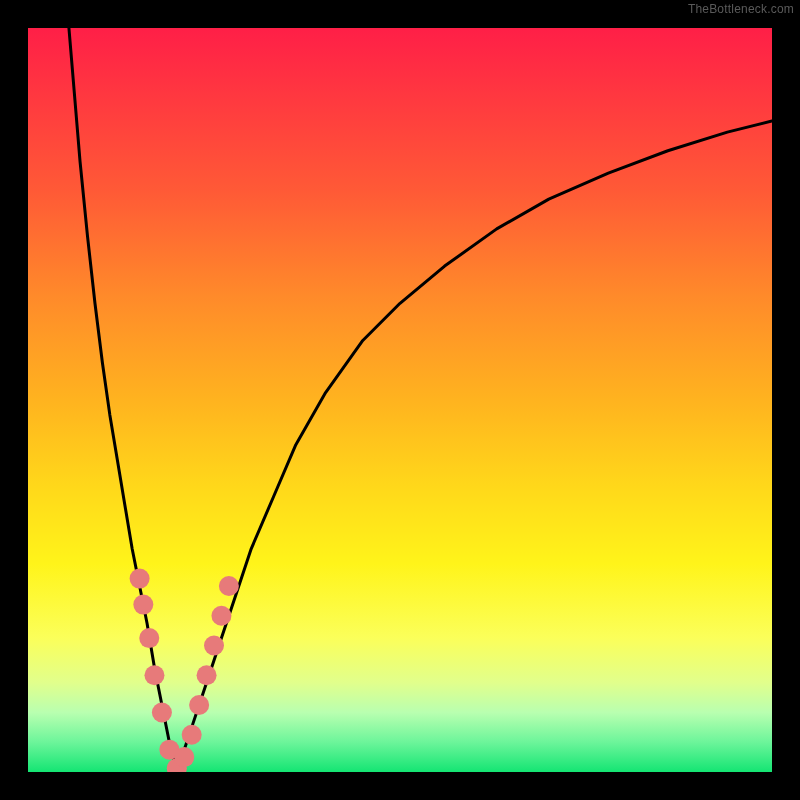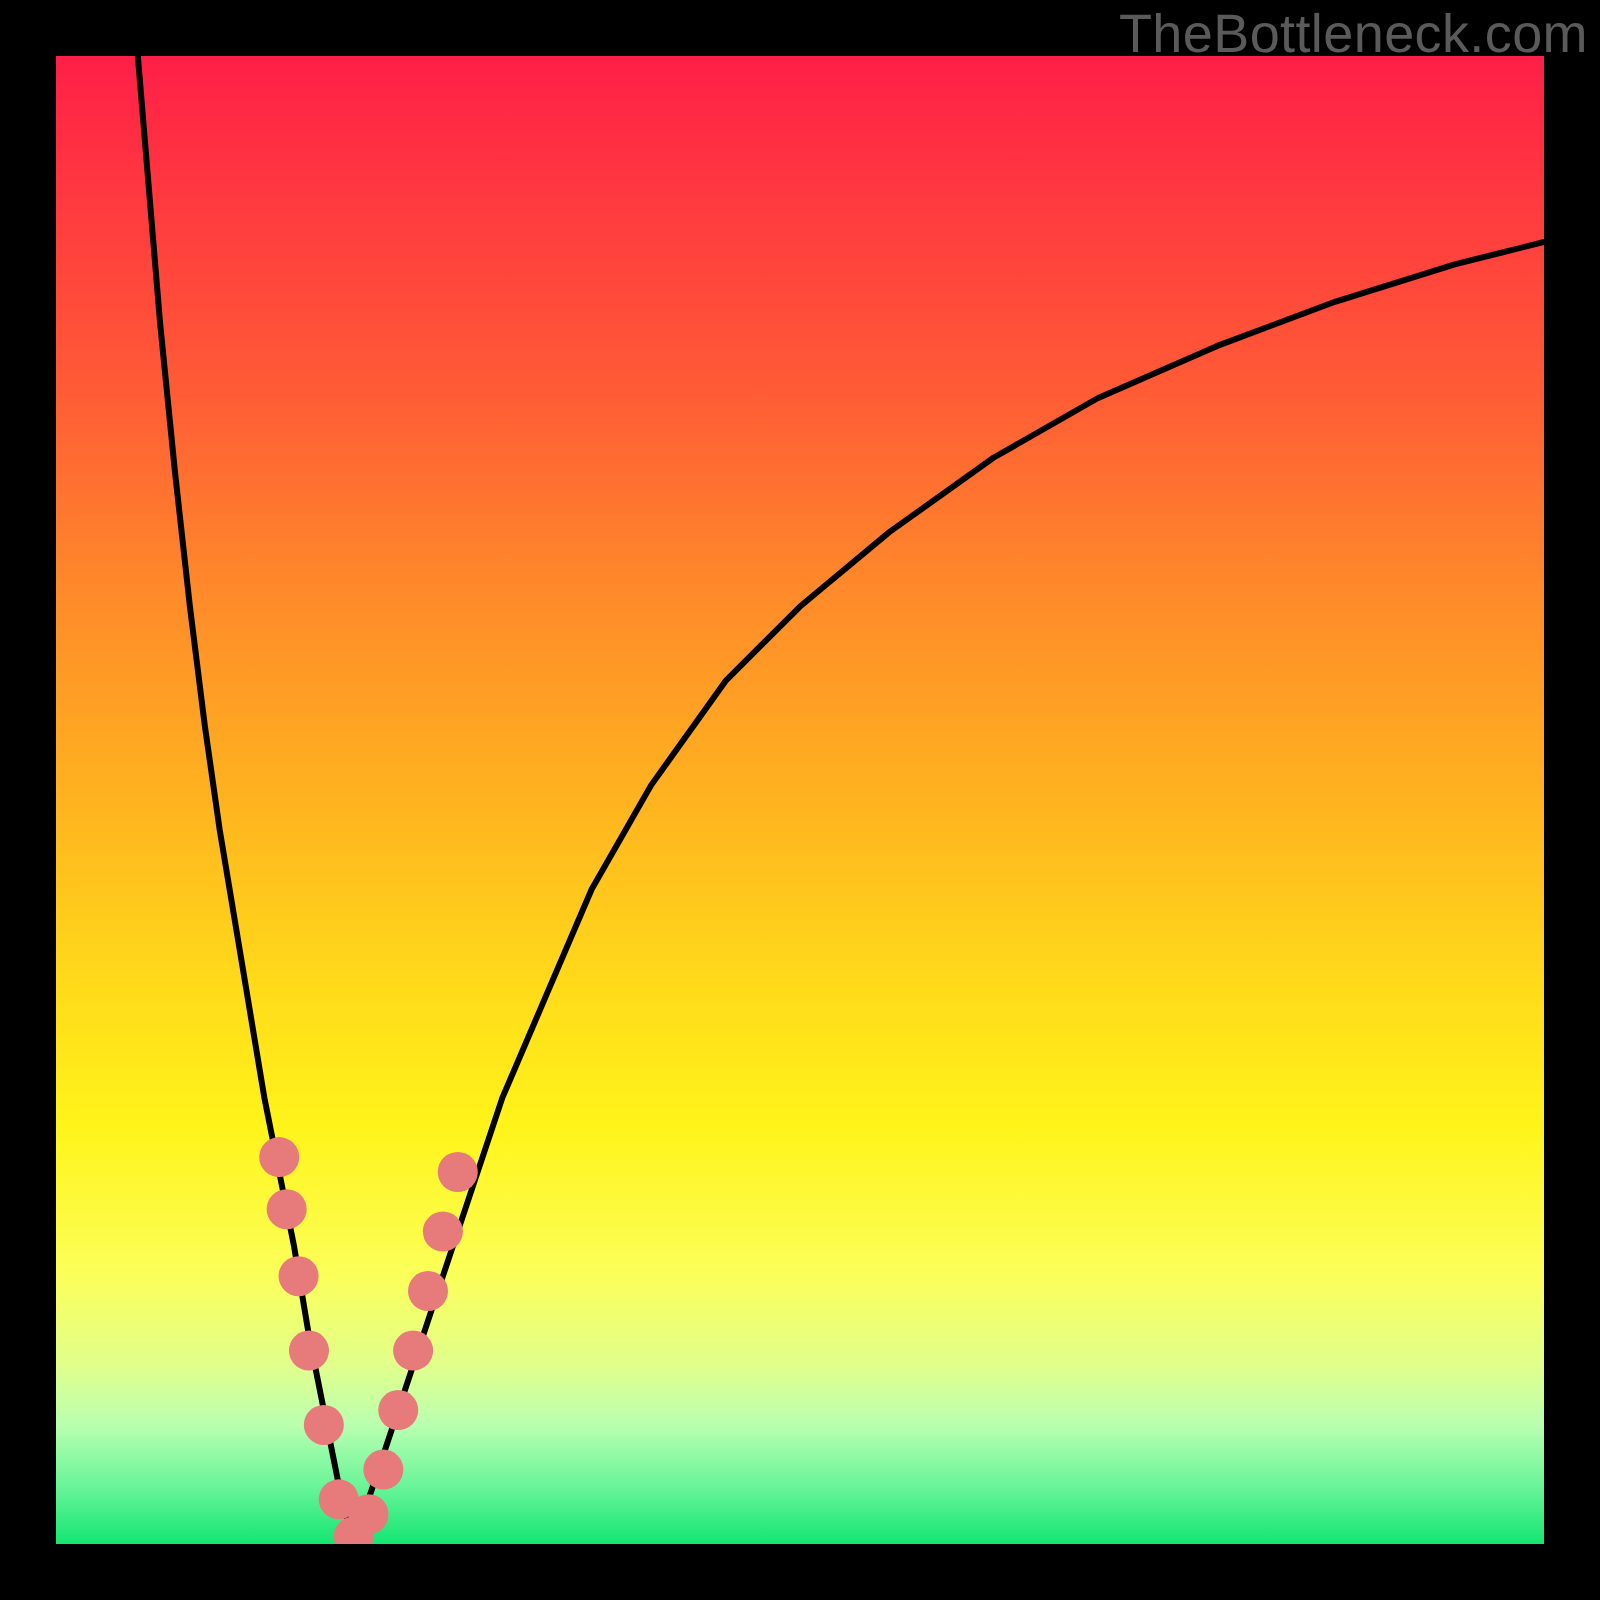--- a/index.html
+++ b/index.html
@@ -52,21 +52,21 @@
     left: 0;
     top: 0;
     width: 100%;
     height: 100%;
   }
   .watermark {
     position: absolute;
     top: 2px;
     right: 6px;
     color: #5a5a5a;
-    font-size: 27px;
+    font-size: 12px;
     font-weight: 500;
     letter-spacing: 0.2px;
     user-select: none;
   }
 </style>
 </head>
 <body>
 
 <div class="frame">
   <div class="plot-area">

